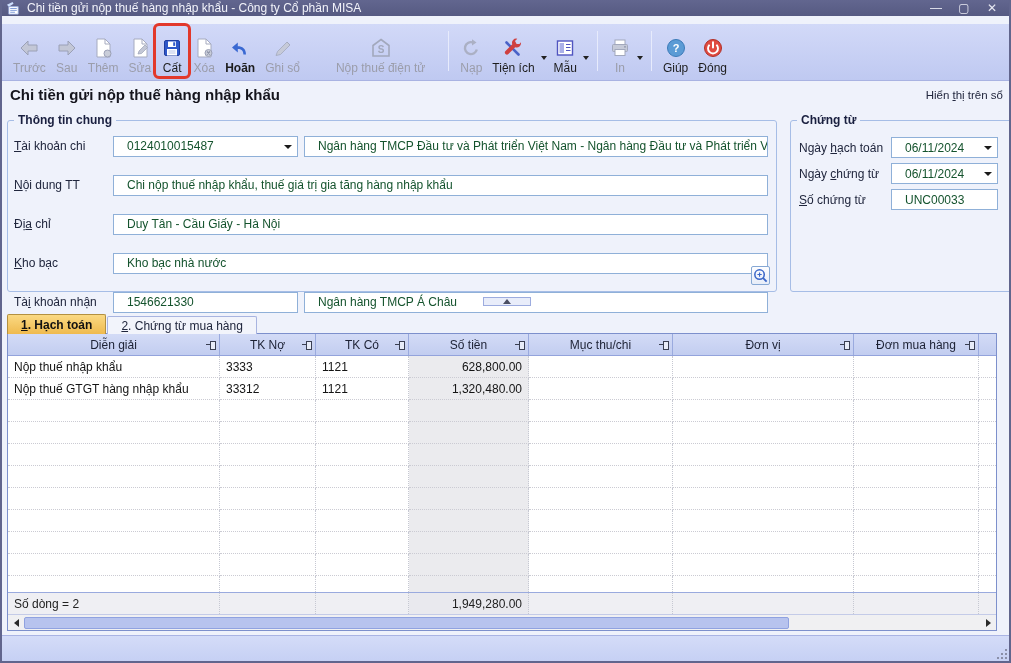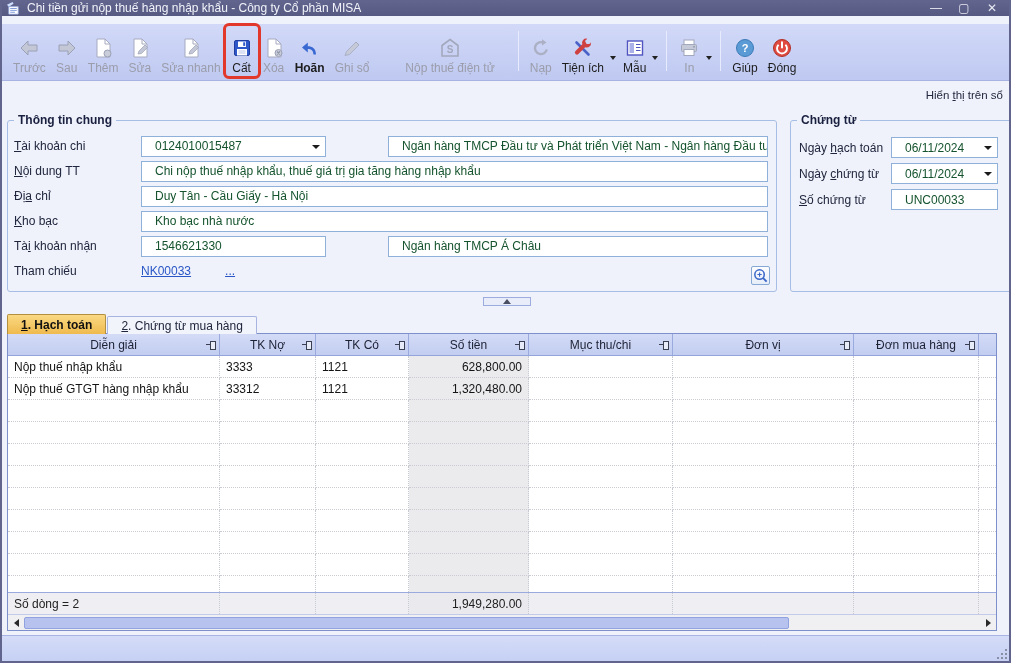--- a/index.html
+++ b/index.html
@@ -32,21 +32,21 @@
   .display-wrap{position:absolute;right:6px;top:89px;display:flex;align-items:center;gap:5px;justify-content:space-between;}
   .display-label{font-size:11.5px;color:#23283f;}
   .display-field{width:136px;height:20px;border:1px solid #84a6d2;background:#f6f6f8;font-size:12px;color:#111;
     display:flex;align-items:center;padding:0 5px;}
 
   
   .group{position:absolute;border:1px solid #a6bde6;border-radius:3px;background:transparent;}
   .group-main{left:5px;top:120px;width:770px;height:172px;padding:14px 8px 0 6px;}
   .group-doc{left:788px;top:120px;width:249px;height:172px;padding:16px 8px 0 8px;}
   .legend{position:absolute;top:-8px;left:6px;background:#eff2fb;padding:0 4px;font-size:12px;font-weight:bold;color:#191f3f;}
-  .frow{display:flex;align-items:center;margin-bottom:3px;height:22px;gap:28px;}
+  .frow{display:flex;align-items:center;margin-bottom:17px;height:22px;}
   .flabel{width:99px;flex:0 0 auto;font-size:12px;color:#20263d;}
   .key{text-decoration:underline;}
   .field{height:21px;border:1px solid #8fb0d8;background:#fff;font-size:12px;color:#14532d;display:flex;align-items:center;
     padding:0 13px;overflow:hidden;white-space:nowrap;}
   .grow{flex:1;}
   .combo{position:relative;padding-right:16px;}
   .combo .arr{position:absolute;right:5px;top:8px;width:0;height:0;border-left:4px solid transparent;
     border-right:4px solid transparent;border-top:4.5px solid #1a1a1a;}
   .gap6{width:6px;flex:0 0 auto;}
   a.reflink{font-size:12px;color:#2a56c6;text-decoration:underline;margin-right:6px;}
@@ -156,30 +156,20 @@
       <span class="ticon">
         <svg width="22" height="22" viewBox="0 0 22 22">
             <path d="M5 2 H13 L18 7 V20 H5 Z" fill="#fff" stroke="#a6abbf"></path>
             <path d="M13 2 V7 H18" fill="none" stroke="#a6abbf"></path>
             <path d="M9 17 L10 14 L16 8 L18.5 10.5 L12.5 16.5 Z" fill="#c3c7d6" stroke="#9aa0b6" stroke-width="0.7"></path>
           </svg>
       </span>
       <span class="tlabel">Sửa</span>
     </div>
 
-    <div class="tbtn disabled">
-      <span class="ticon">
-        <svg width="22" height="22" viewBox="0 0 22 22">
-            <path d="M5 2 H13 L18 7 V20 H5 Z" fill="#fff" stroke="#a6abbf"></path>
-            <path d="M13 2 V7 H18" fill="none" stroke="#a6abbf"></path>
-            <path d="M9 17 L10 14 L16 8 L18.5 10.5 L12.5 16.5 Z" fill="#c3c7d6" stroke="#9aa0b6" stroke-width="0.7"></path>
-          </svg>
-      </span>
-      <span class="tlabel">Sửa nhanh</span>
-    </div>
 
     <div class="tbtn hl">
       <span class="ticon">
         <svg width="22" height="22" viewBox="0 0 22 22">
             <rect x="3.5" y="3.5" width="15" height="15" rx="1.5" fill="#2e57c9" stroke="#1f3da0"></rect>
             <rect x="7" y="4.5" width="8" height="5.5" fill="#fff"></rect>
             <rect x="12.2" y="5.3" width="2" height="3.6" fill="#2e57c9"></rect>
             <rect x="6" y="12" width="10" height="6.5" fill="#fff"></rect>
             <path d="M7.5 14 h7 M7.5 16 h7" stroke="#b9c4e8" stroke-width="1"></path>
           </svg>
@@ -295,20 +285,21 @@
         <svg width="22" height="22" viewBox="0 0 22 22">
             <circle cx="11" cy="11" r="8.5" fill="#e04a40" stroke="#b03028"></circle>
             <path d="M11 5.2 V10.5" stroke="#fff" stroke-width="2" stroke-linecap="round"></path>
             <path d="M7.6 7.8 a5 5 0 1 0 6.8 0" fill="none" stroke="#fff" stroke-width="1.9"></path>
           </svg>
       </span>
       <span class="tlabel">Đóng</span>
     </div>
   </div>
 
+  <div class="page-title">Chi tiền gửi nộp thuế hàng nhập khẩu</div>
   <div class="display-wrap">
     <span class="display-label"><span>Hiển </span><span class="key">t</span><span>hị trên sổ</span></span>
   </div>
 
   <div class="group group-main">
     <span class="legend">Thông tin chung</span>
 
     <div class="frow">
       <span class="flabel"><span></span><span class="key">T</span><span>ài khoản chi</span></span>
       <div class="field combo" style="width:185px">

